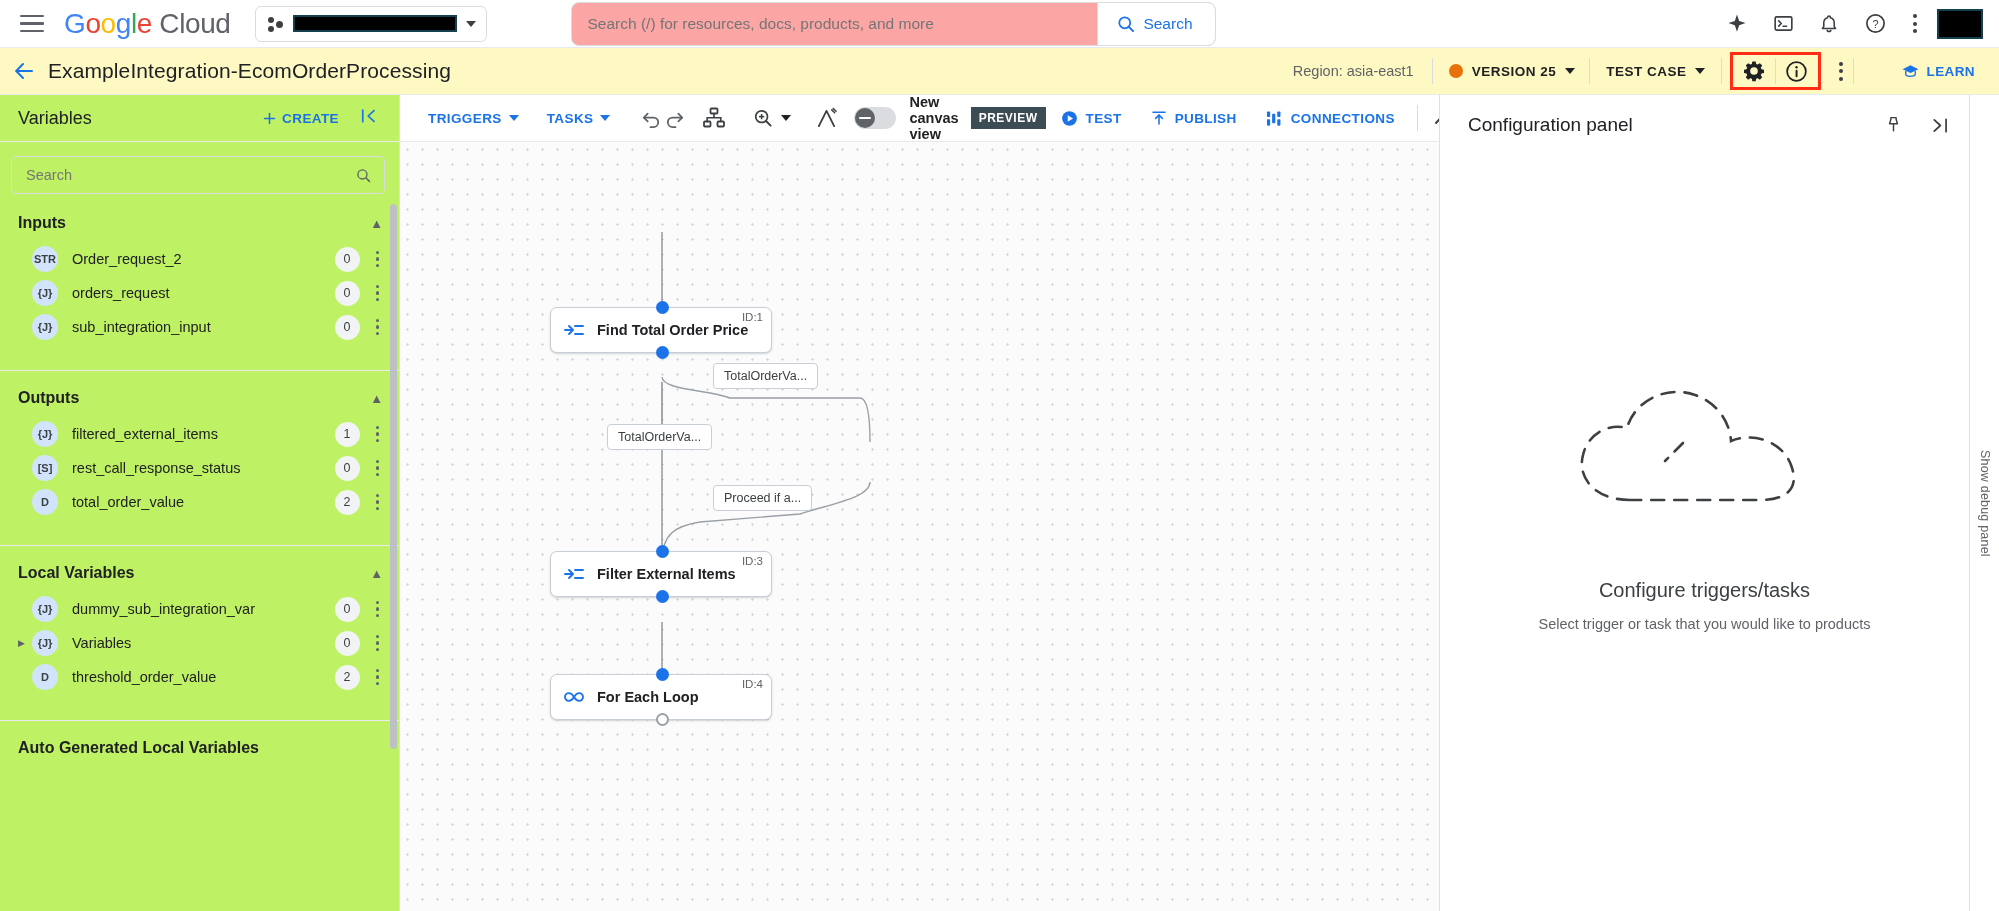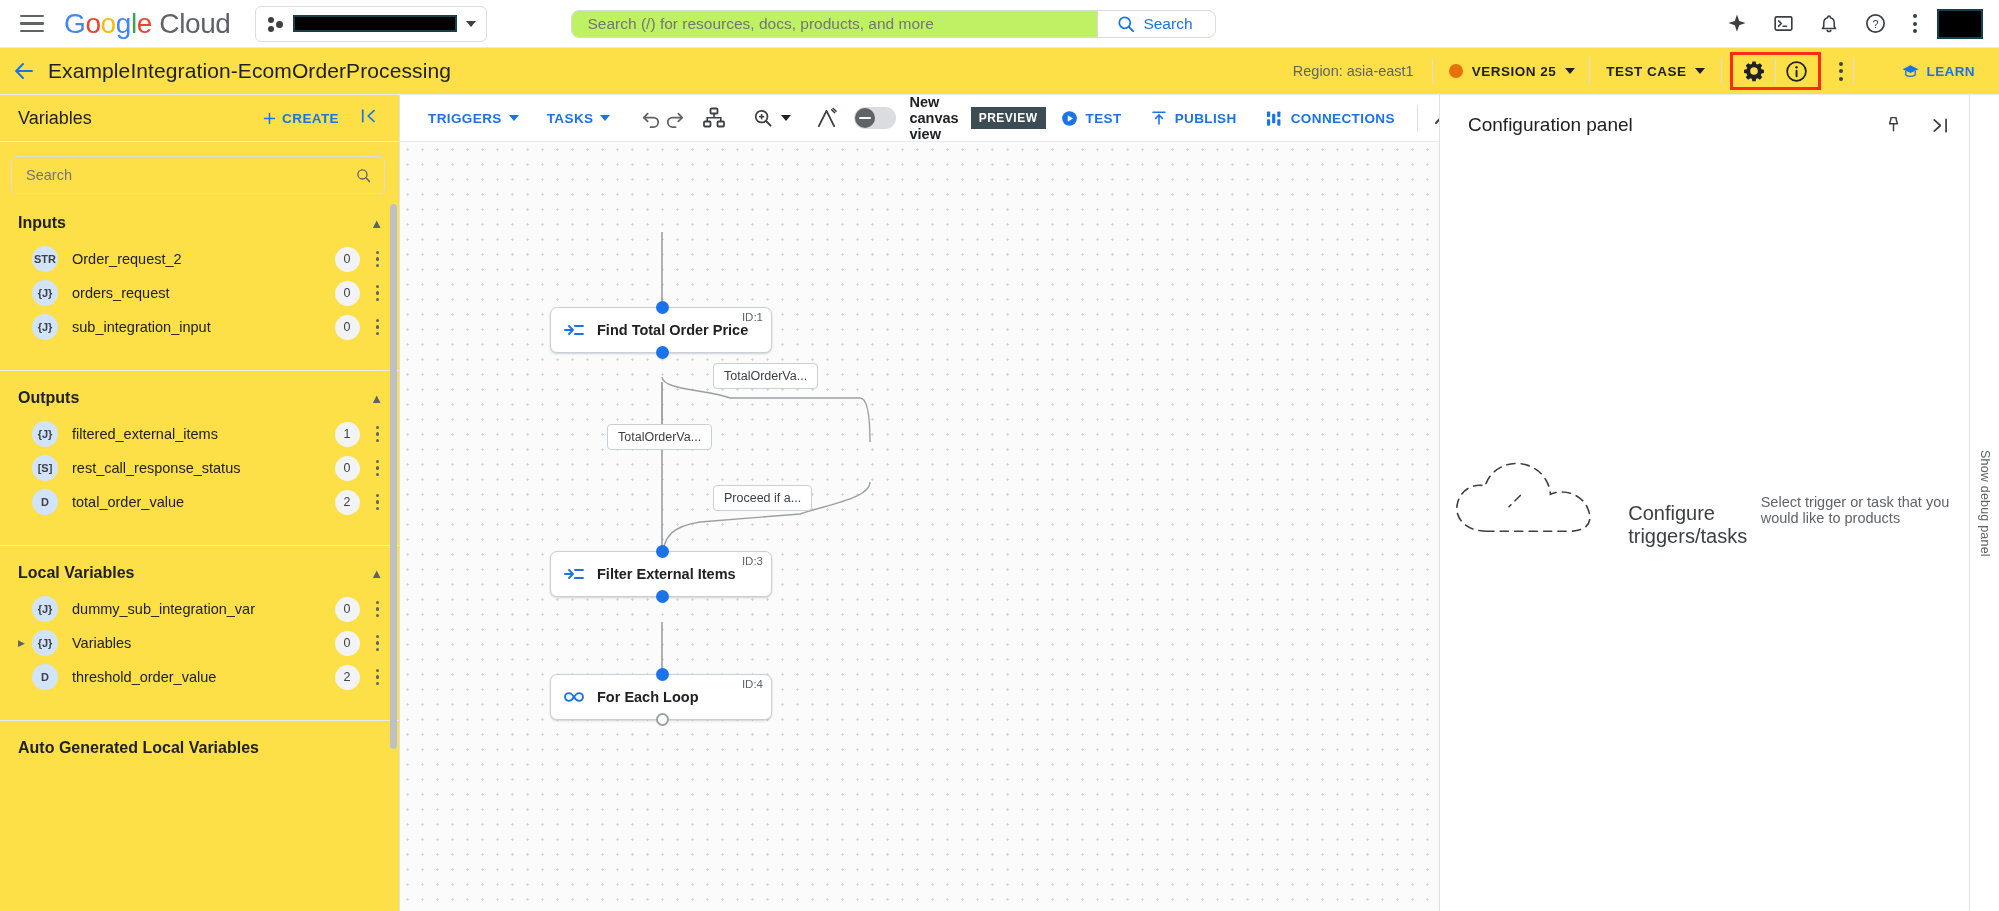--- a/index.html
+++ b/index.html
@@ -37,64 +37,64 @@
   .proj-icon { width: 16px; height: 16px; position: relative; flex: 0 0 16px; }
   .proj-icon i { position:absolute; background:#3c4043; border-radius:50%; }
   .proj-icon i:nth-child(1){ width:6px;height:6px; left:0; top:1px;}
   .proj-icon i:nth-child(2){ width:6px;height:6px; left:0; top:10px;}
   .proj-icon i:nth-child(3){ width:7px;height:7px; left:8px; top:5px;}
   .redacted { background: #000; border: 2px solid #15414f; height: 17px; flex: 1 1 auto; }
   .caret { width: 0; height: 0; border-left: 5px solid transparent; border-right: 5px solid transparent; border-top: 6px solid #3c4043; }
 
   .searchwrap {
     flex: 0 0 auto; display: flex; align-items: center;
-    margin-left: 84px; width: 645px; height: 28px;
-    border: 1px solid #dadce0; border-radius: 8px; background: #bef264; overflow: hidden;
+    margin-left: 84px; width: 645px; height: 44px;
+    border: 1px solid #dadce0; border-radius: 8px; background: #fca5a5; overflow: hidden;
   }
   .searchwrap input {
     flex: 1; border: none; outline: none; background: transparent;
     font-size: 15.5px; color: #5f6368; padding: 0 16px; height: 100%;
     font-family: "Liberation Sans", sans-serif;
   }
   .search-btn {
     display: flex; align-items: center; gap: 7px; height: 100%;
     padding: 0 22px 0 18px; border-left: 1px solid #dadce0;
     color: #1a73e8; font-size: 15.5px; background: #fff; cursor: pointer;
   }
   .topbar-right { margin-left: auto; display: flex; align-items: center; gap: 10px; padding-right: 2px;}
   .ticon { width: 36px; height: 36px; display: flex; align-items: center; justify-content: center; border-radius: 50%; cursor: pointer; color: #3c4043; }
   .kebab { width: 24px; height: 36px; display:flex; flex-direction:column; align-items:center; justify-content:center; gap:3.5px; cursor:pointer;}
   .kebab i { width: 4px; height: 4px; border-radius: 50%; background: #3c4043; display:block;}
   .avatar-red { width: 46px; height: 30px; background: #000; border: 2px solid #15414f; }
 
   
   .pagebar {
     height: 47px; min-height: 47px; display: flex; align-items: center;
-    padding: 0 12px 0 0; border-bottom: 1px solid #e8eaed; background: #fde047;
+    padding: 0 12px 0 0; border-bottom: 1px solid #e8eaed; background: #fef9c3;
   }
   .back-arrow { width: 48px; display:flex; align-items:center; justify-content:center; color:#1a73e8; font-size: 23px; cursor: pointer;}
   .page-title { font-size: 21px; color: #202124; font-weight: 400; letter-spacing: 0.1px; }
   .pagebar-right { margin-left: auto; display: flex; align-items: center; height: 100%; }
   .region-text { color: #5f6368; font-size: 14.5px; padding-right: 18px; }
   .vsep { width: 1px; height: 26px; background: #dadce0; }
   .version-btn { display:flex; align-items:center; gap:9px; padding: 0 14px 0 16px; cursor:pointer;}
   .dot-orange { width: 14px; height: 14px; border-radius: 50%; background: #e8710a; }
   .btn-caps { font-size: 13.5px; font-weight: 700; letter-spacing: 0.5px; color: #202124;}
   .tri { width: 0;height:0;border-left:5px solid transparent;border-right:5px solid transparent;border-top:6px solid #202124; }
   .testcase-btn { display:flex; align-items:center; gap:8px; padding: 0 16px; cursor:pointer;}
   .redbox { border: 3px solid #ff2d16; display:flex; align-items:center; height: 38px; margin: 0 8px; }
   .redbox .ticon { width: 42px; }
   .redbox .inner-sep { width: 1px; height: 26px; background: #dadce0; }
   .learn-btn { display:flex; align-items:center; gap:7px; color:#1a73e8; font-size:13.5px; font-weight:700; letter-spacing:0.4px; padding: 0 12px 0 16px; cursor:pointer;margin-left:31px;}
 
   
   .body { flex: 1; display: flex; min-height: 0; position: relative; }
 
   
-  .sidebar { width: 400px; min-width:400px; border-right: 1px solid #e0e0e0; display:flex; flex-direction:column; background:#fde047; }
+  .sidebar { width: 400px; min-width:400px; border-right: 1px solid #e0e0e0; display:flex; flex-direction:column; background:#bef264; }
   .sb-head { height: 47px; display:flex; align-items:center; padding: 0 14px 0 18px; border-bottom:1px solid #e8eaed; }
   .sb-title { font-size: 18px; color:#202124; }
   .sb-head-right { margin-left:auto; display:flex; align-items:center; gap: 14px;}
   .create-link { color:#1a73e8; font-size:13.5px; font-weight:700; letter-spacing:0.4px; display:flex; align-items:center; gap:5px; cursor:pointer;}
   .collapse-icon { color:#1a73e8; font-size:17px; cursor:pointer; padding: 0 6px;}
   .sb-search-wrap { padding: 14px 14px 10px 11px; }
   .sb-search {
     display:flex; align-items:center; height: 38px; border:1px solid #dadce0; border-radius:5px; padding: 0 12px;
   }
   .sb-search input { border:none; outline:none; flex:1; font-size:14.5px; color:#5f6368; font-family:"Liberation Sans", sans-serif; background:transparent;}
@@ -154,21 +154,21 @@
     font-size: 12.5px; color:#3c4043; padding: 5px 10px; white-space:nowrap;
   }
   svg.wires { position:absolute; inset:0; width:100%; height:100%; pointer-events:none; }
 
   
   .configpanel { width: 530px; min-width:530px; border-left:1px solid #e0e0e0; background:#fff; display:flex; flex-direction:column; position:relative;}
   .cp-head { height: 60px; display:flex; align-items:center; padding: 0 14px 0 28px; }
   .cp-title { font-size: 19px; color:#202124; }
   .cp-head-right { margin-left:auto; display:flex; align-items:center; gap: 14px; }
   .cp-icon { color:#3c4043; cursor:pointer; width:32px;height:32px;display:flex;align-items:center;justify-content:center;}
-  .cp-body { flex:1; display:flex; flex-direction:row; align-items:center; justify-content:center; padding-bottom: 60px;}
+  .cp-body { flex:1; display:flex; flex-direction:column; align-items:center; justify-content:center; padding-bottom: 60px;}
   .cp-main-text { font-size: 20px; color:#3c4043; margin-top: 44px;}
   .cp-sub-text { font-size: 14.5px; color:#5f6368; margin-top: 14px;}
   .rail {
     position:absolute; right: 0; top: 0; width: 30px; height: 100%;
     border-left: 1px solid #e0e0e0; background:#fff; display:flex; align-items:center; justify-content:center;
   }
   .rail span { writing-mode: vertical-rl; font-size: 12.5px; color:#5f6368; letter-spacing:0.2px;}
   .cp-wrap { flex:1; display:flex; min-width:0;}
 </style>
 </head>

